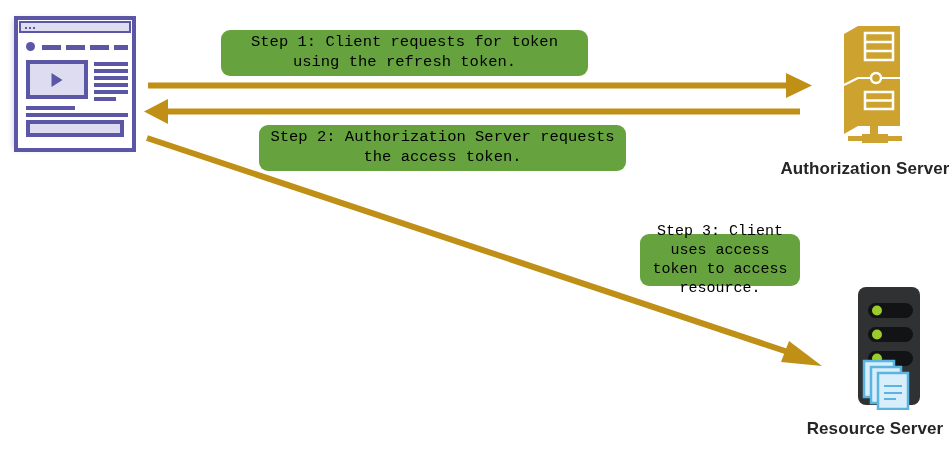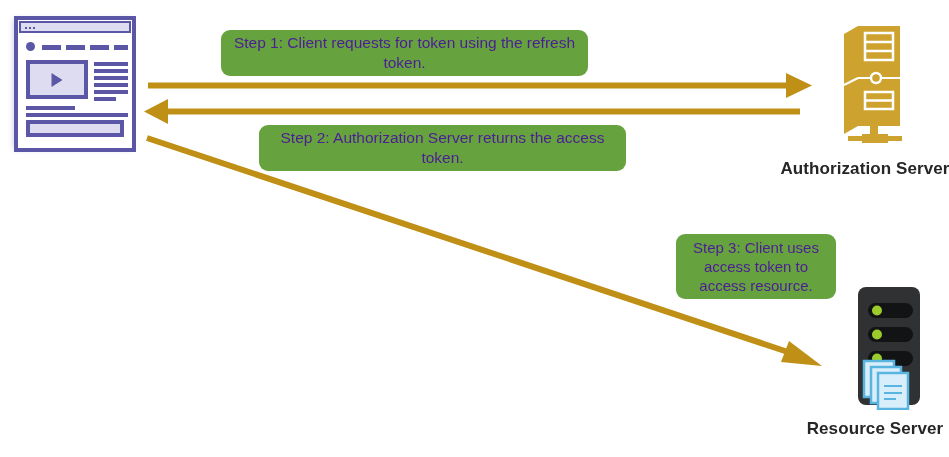--- a/index.html
+++ b/index.html
@@ -117,33 +117,34 @@
     width: 949px;
     height: 457px;
     pointer-events: none;
   }
 
   
   .step-box {
     position: absolute;
     background: #66a33f;
     border-radius: 9px;
-    color: #4c1d95;
+    color: #000000;
     display: flex;
     align-items: center;
     justify-content: center;
     text-align: center;
     line-height: 1.28;
     padding: 4px 10px;
     box-sizing: border-box;
     font-size: 15.5px;
+    font-family: Liberation Mono, monospace;
   }
   #step-1 { left: 221px; top: 30px;  width: 367px; height: 46px; }
   #step-2 { left: 259px; top: 125px; width: 367px; height: 46px; }
-  #step-3 { left: 676px; top: 234px; width: 160px; height: 65px; font-size: 15px; }
+  #step-3 { left: 640px; top: 234px; width: 160px; height: 52px; font-size: 15px; }
 
   
   .auth-server {
     position: absolute;
     left: 818px;
     top: 16px;
     width: 96px;
     height: 134px;
   }
   .auth-label, .res-label {
@@ -216,21 +217,21 @@
     </g>
 
     <g>
       <line x1="147" y1="138" x2="797" y2="355" stroke="#bf8f16" stroke-width="6"></line>
       <polygon points="789,341 822,366 781,362" fill="#bf8f16"></polygon>
     </g>
   </svg>
 
   <div class="step-box" id="step-1">Step 1: Client requests for token using the refresh token.</div>
 
-  <div class="step-box" id="step-2">Step 2: Authorization Server returns the access token.</div>
+  <div class="step-box" id="step-2">Step 2: Authorization Server requests the access token.</div>
 
   <div class="step-box" id="step-3">Step 3: Client uses access token to access resource.</div>
 
   <div class="auth-server">
     <svg viewBox="0 0 96 134" width="96" height="134">
 
       <polygon points="26,18 40,10 40,110 26,118" fill="#cda22e"></polygon>
 
       <rect x="40" y="10" width="42" height="100" fill="#cda22e"></rect>
 

